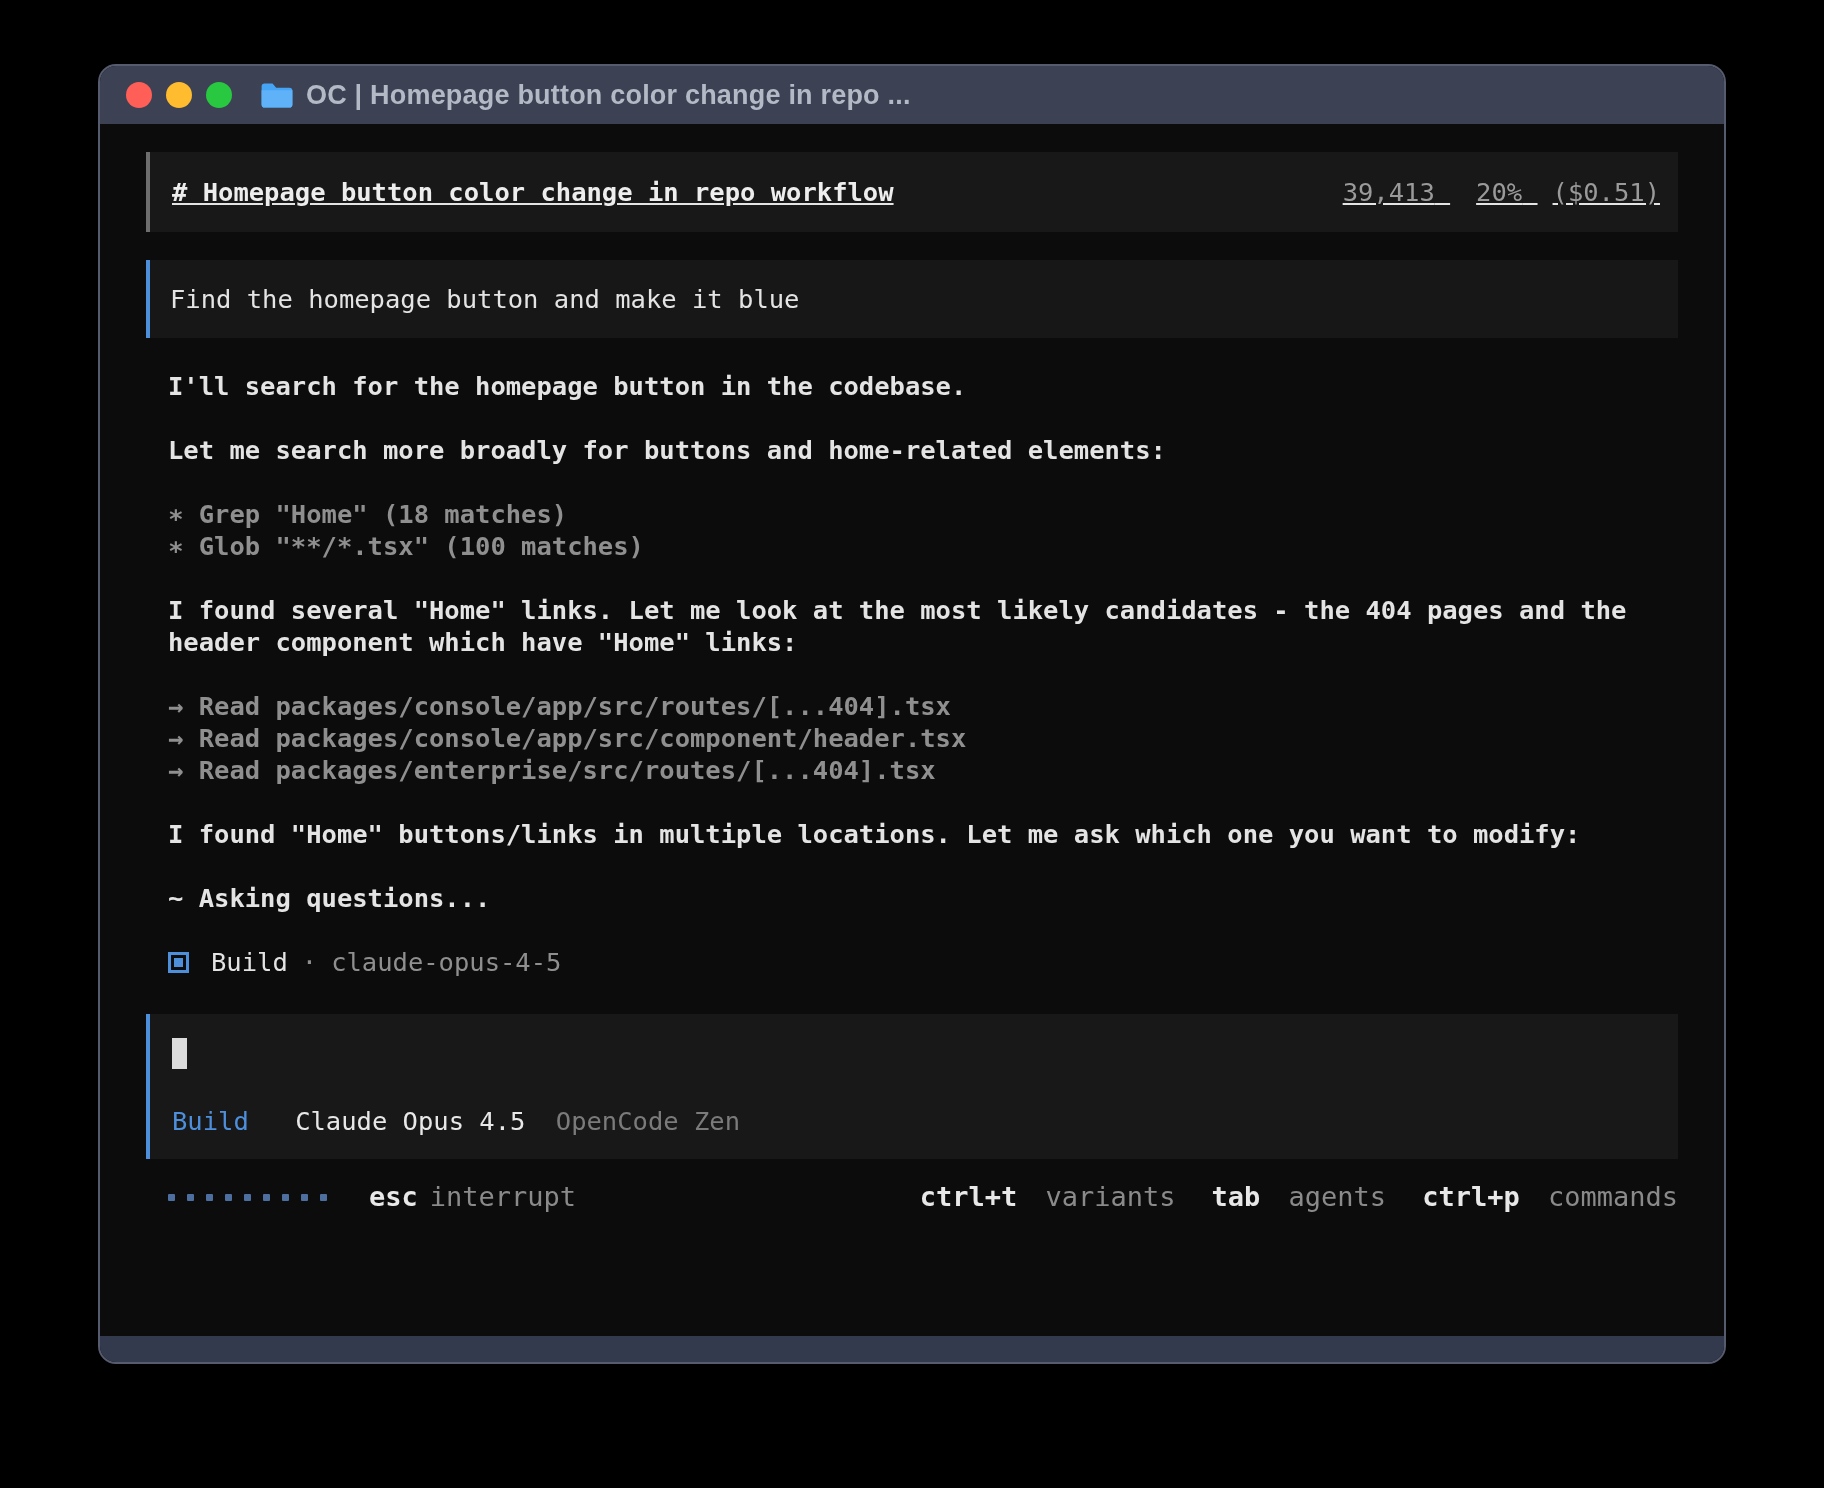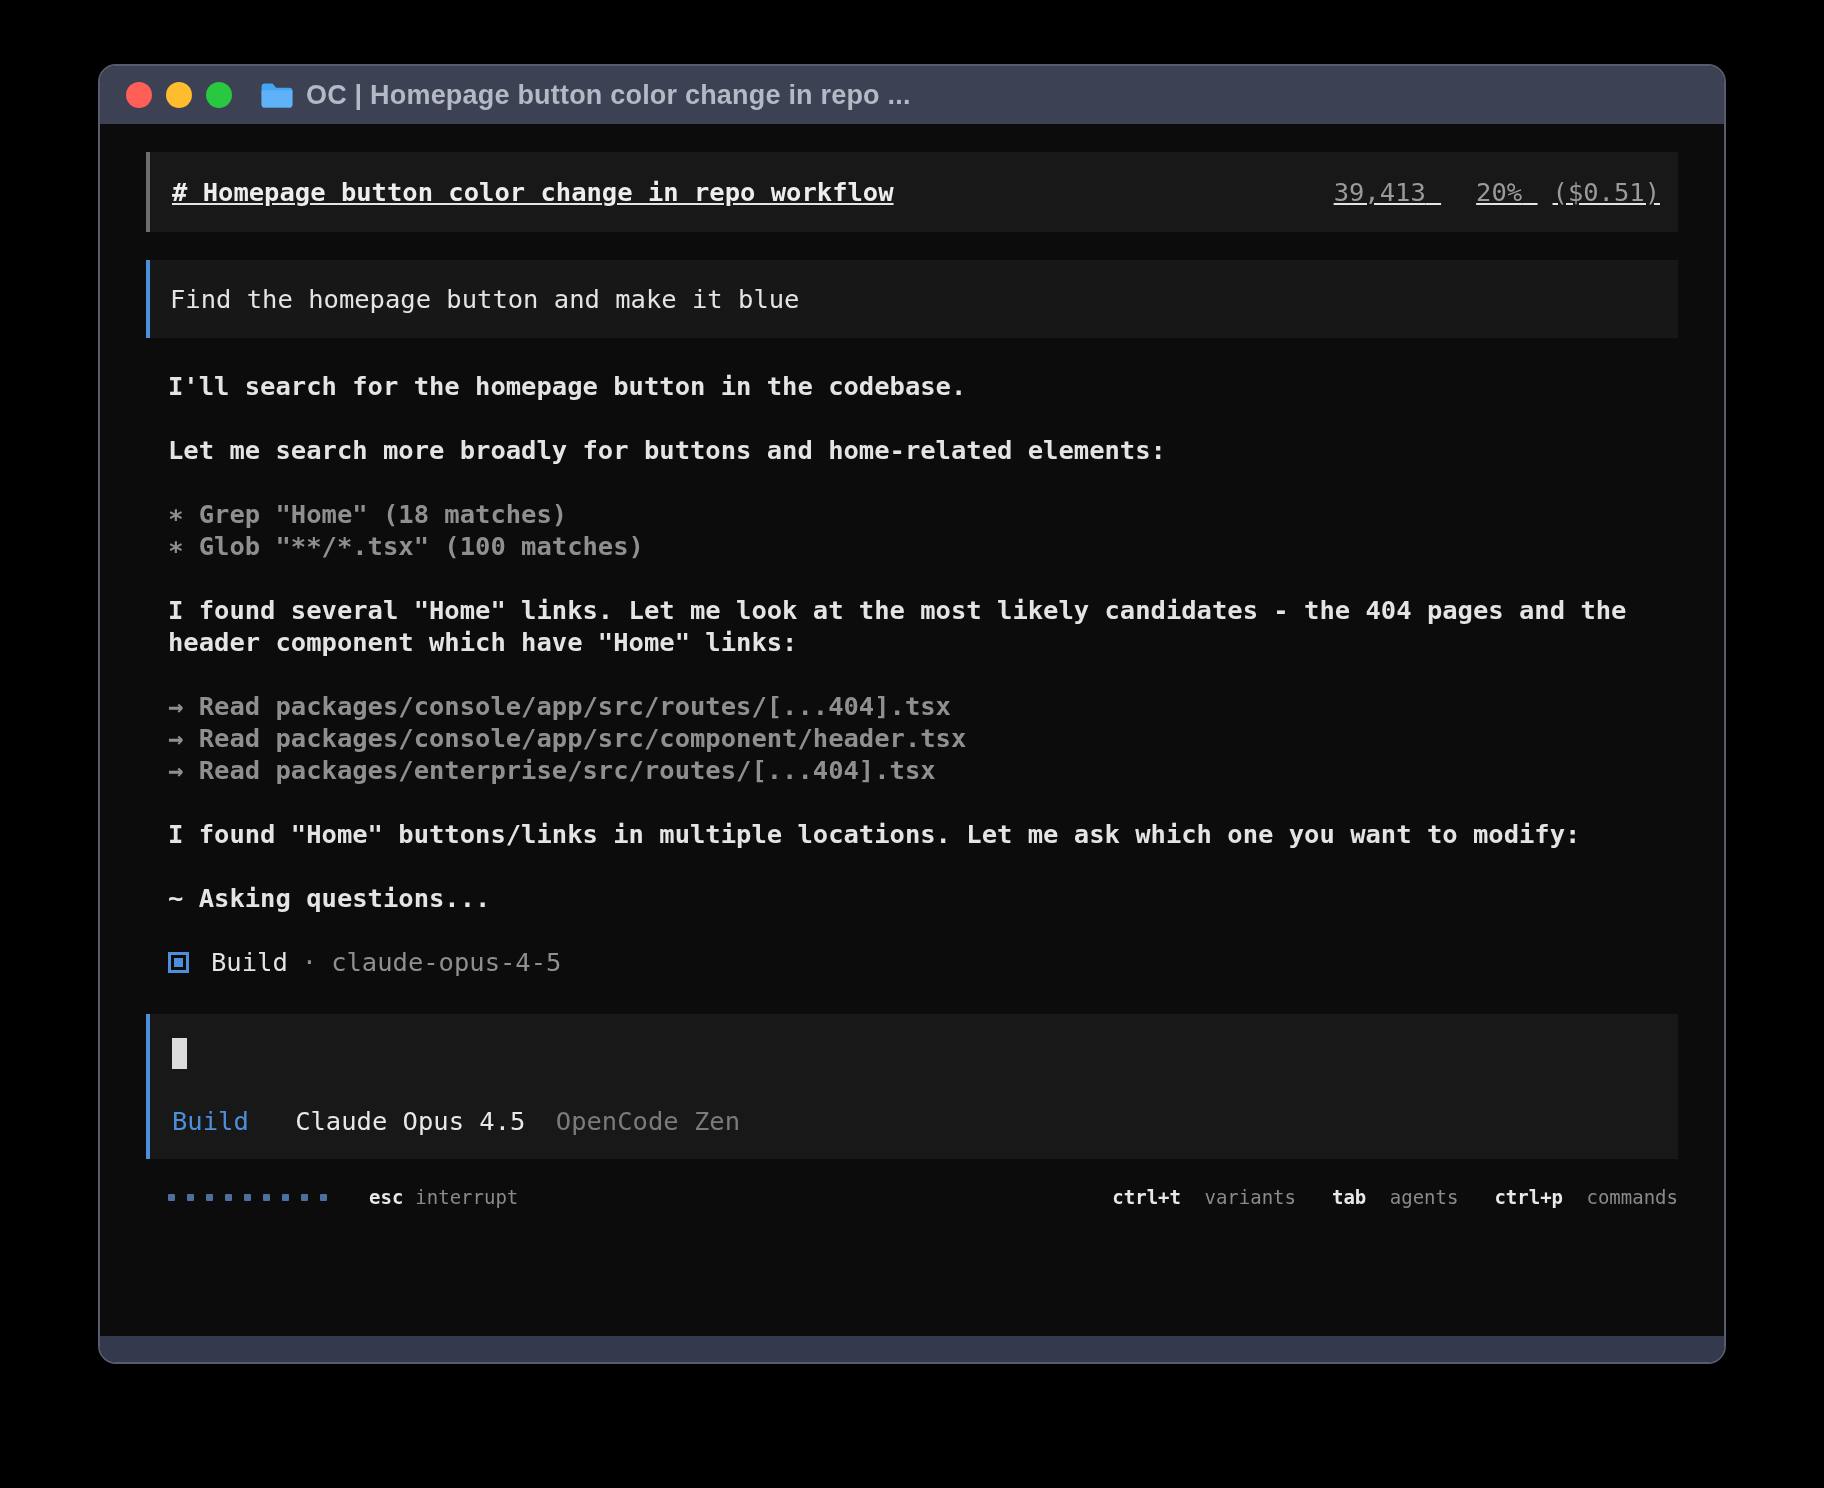--- a/index.html
+++ b/index.html
@@ -47,21 +47,21 @@
 
   .session-header {
     height: 80px; flex: 0 0 80px;
     border-left: 4px solid #6e6e6e;
     display: flex; align-items: center; justify-content: space-between;
     padding: 0 18px 0 22px;
     text-decoration: underline;
   }
   .session-header .h-title { font-weight: bold; color: #ededed; white-space: nowrap; }
   .session-header .h-stats { color: #9a9a9a; white-space: nowrap; }
-  .session-header .h-stats .pct { margin-left: 35px; }
+  .session-header .h-stats .pct { margin-left: 26px; }
   .session-header .h-stats .cost { margin-left: 15px; }
 
   .user-msg {
     margin-top: 28px; height: 78px; flex: 0 0 78px;
     background: #171717;
     border-left: 4px solid #4e8fdb;
     display: flex; align-items: center; padding: 0 20px;
   }
 
   .transcript { margin-top: 32px; padding: 0 22px; font-weight: bold; }
@@ -84,21 +84,21 @@
   }
   .cursor { width: 15px; height: 31px; background: #dcdcdc; }
   .model-line { margin-top: 36px; white-space: nowrap; }
   .model-line .mode { color: #4e8fdb; }
   .model-line .model { color: #e8e8e8; margin-left: 31px; }
   .model-line .provider { color: #7b7b7b; margin-left: 15px; }
 
   .statusbar {
     margin-top: 20px; height: 36px; flex: 0 0 36px;
     display: flex; align-items: center; justify-content: space-between;
-    padding-left: 22px; font-size: 19px;
+    padding-left: 22px; font-size: 27px;
   }
   .status-left { display: flex; align-items: center; }
   .spinner { display: flex; align-items: center; gap: 12px; margin-right: 42px; }
   .spinner .dot { width: 7px; height: 7px; border-radius: 1px; background: #4c6fa0; }
   .key { color: #e8e8e8; font-weight: bold; }
   .hint { color: #8a8a8a; margin-left: 12px; }
   .status-right { display: flex; align-items: center; }
   .shortcut { margin-left: 36px; white-space: nowrap; }
 
   .bottom-strip { height: 26px; flex: 0 0 26px; background: #343a4e; }

